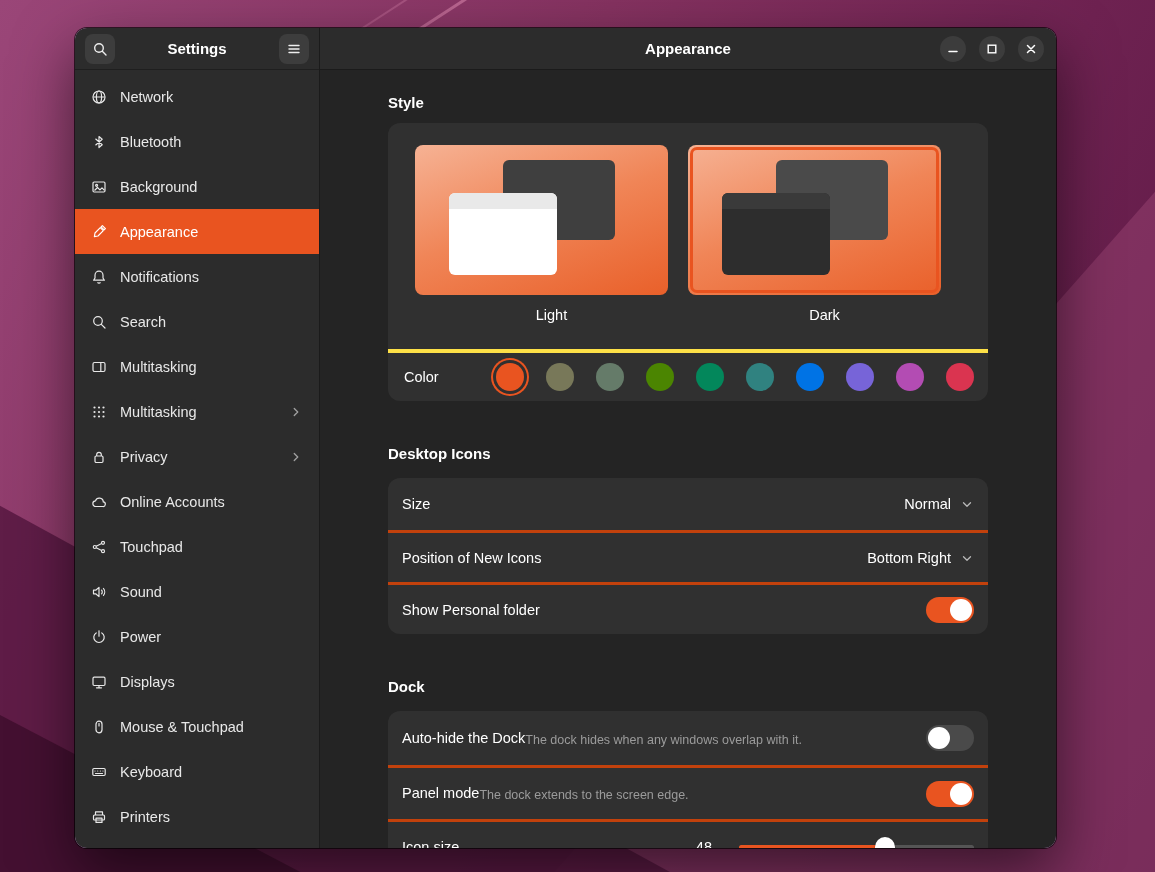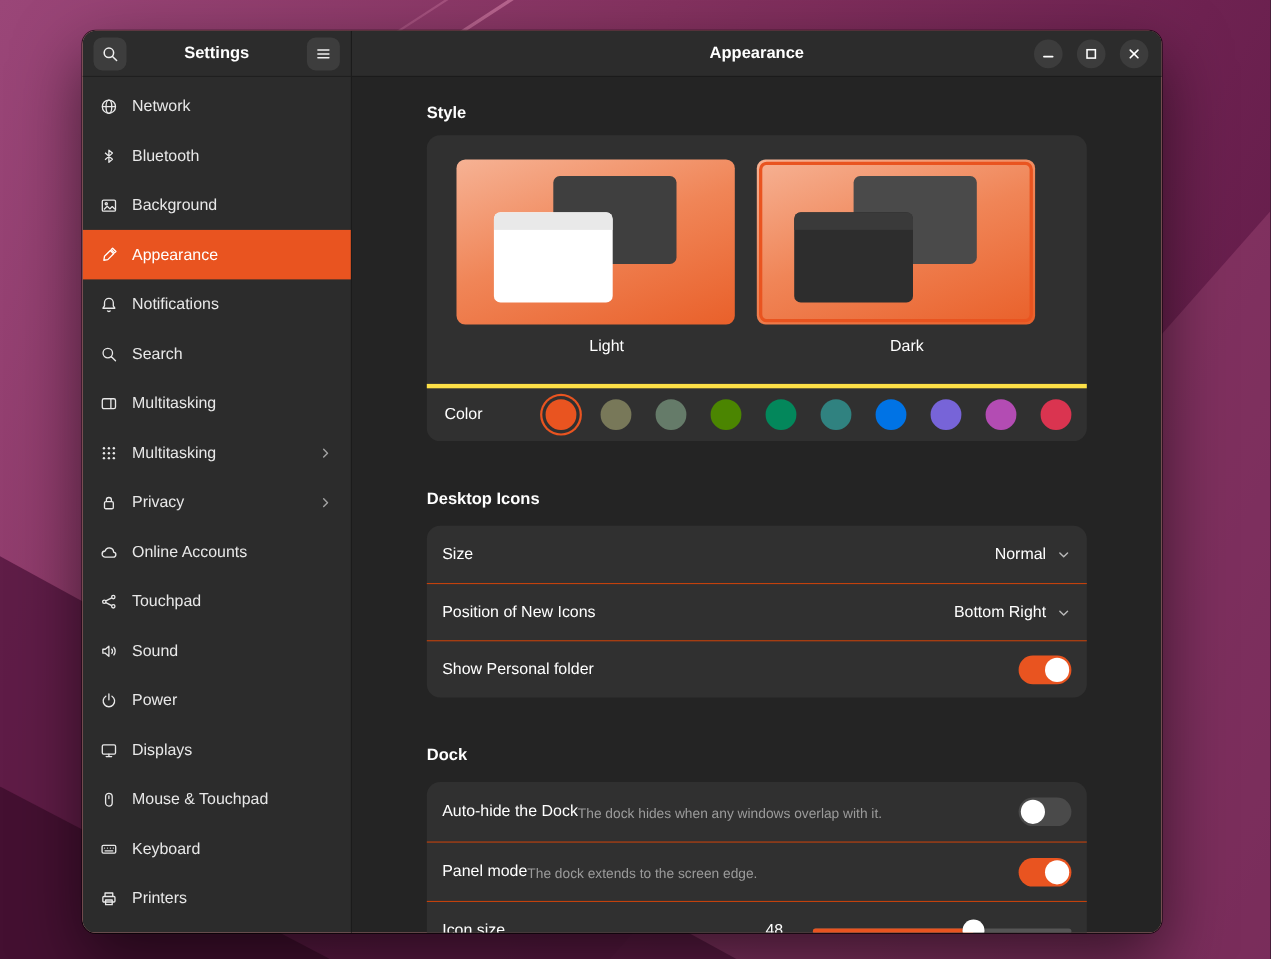--- a/index.html
+++ b/index.html
@@ -15,21 +15,21 @@
   .wp-right { clip-path: polygon(100% 22%, 100% 100%, 48% 100%); background: #93406f; opacity: .55; }
   .wp-line1 { position: absolute; left: 48%; top: 52%; width: 80%; height: 3px; inset: auto;
     background: linear-gradient(90deg, transparent, rgba(255,170,205,.4), transparent);
     transform: rotate(-33deg); }
   .wp-line2 { position: absolute; left: -20%; top: 88%; width: 70%; height: 2px; inset: auto;
     background: linear-gradient(90deg, transparent, rgba(255,170,205,.22), transparent);
     transform: rotate(-33deg); }
 
   
   .window { position: absolute; left: 75px; top: 28px; width: 981px; height: 820px;
-    border-radius: 12px; overflow: hidden; display: flex; background: #fca5a5;
+    border-radius: 12px; overflow: hidden; display: flex; background: #f0abfc;
     box-shadow: 0 24px 60px rgba(0,0,0,.55), 0 0 0 1px rgba(0,0,0,.65); }
 
   
   .sidebar { width: 245px; flex: none; background: #2c2c2c; border-right: 1px solid #1b1b1b;
     display: flex; flex-direction: column; }
   .sidebar-header { height: 42px; flex: none; display: flex; align-items: center;
     padding: 0 10px; gap: 6px; border-bottom: 1px solid #1f1f1f; }
   .hdr-btn { width: 30px; height: 30px; border: none; border-radius: 8px; background: #3d3d3d;
     color: #eee; display: flex; align-items: center; justify-content: center; cursor: pointer; flex: none; }
   .sidebar-title { flex: 1; text-align: center; color: #fff; font-weight: bold; font-size: 15px; }
@@ -77,21 +77,21 @@
 
   .color-row { border-top: 4px solid #fde047; display: flex; align-items: center;
     padding: 10px 14px; }
   .color-label { color: #fff; font-size: 14.5px; padding-left: 2px; }
   .swatches { margin-left: auto; display: flex; gap: 22px; }
   .swatch { width: 28px; height: 28px; border-radius: 50%; border: none; cursor: pointer; }
   .swatch.selected { box-shadow: 0 0 0 3px #303030, 0 0 0 5px #E95420; }
 
   
   .row { display: flex; align-items: center; padding: 0 14px; min-height: 52px; }
-  .row + .row { border-top: 1px solid #c2410c; }
+  .row + .row { border-top: 3px solid #c2410c; }
   .row.two-line { min-height: 54px; padding-top: 8px; padding-bottom: 8px; }
   .row-label { color: #fff; font-size: 14.5px; }
   .row-sub { color: #9b9b9b; font-size: 12.5px; margin-top: 3px; }
   .row-texts { display: flex; flex-direction: row; }
   .row-value { margin-left: auto; display: flex; align-items: center; gap: 9px;
     color: #fff; font-size: 14.5px; }
   .dd-chevron { color: #b8b8b8; width: 14px; height: 14px; }
 
   .toggle { margin-left: auto; width: 48px; height: 26px; border-radius: 13px; background: #4a4a4a;
     position: relative; border: none; cursor: pointer; flex: none; }

